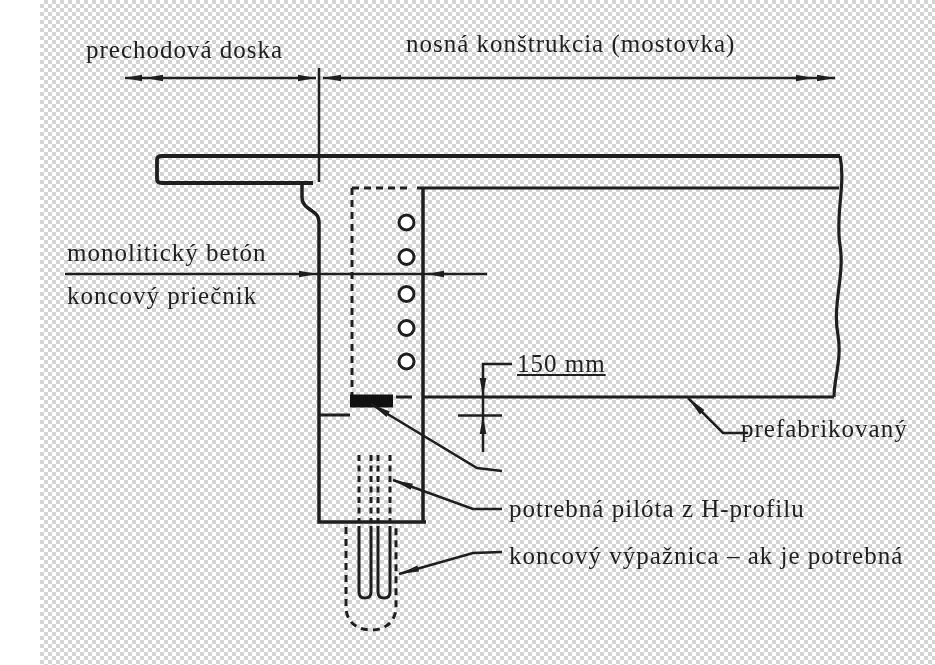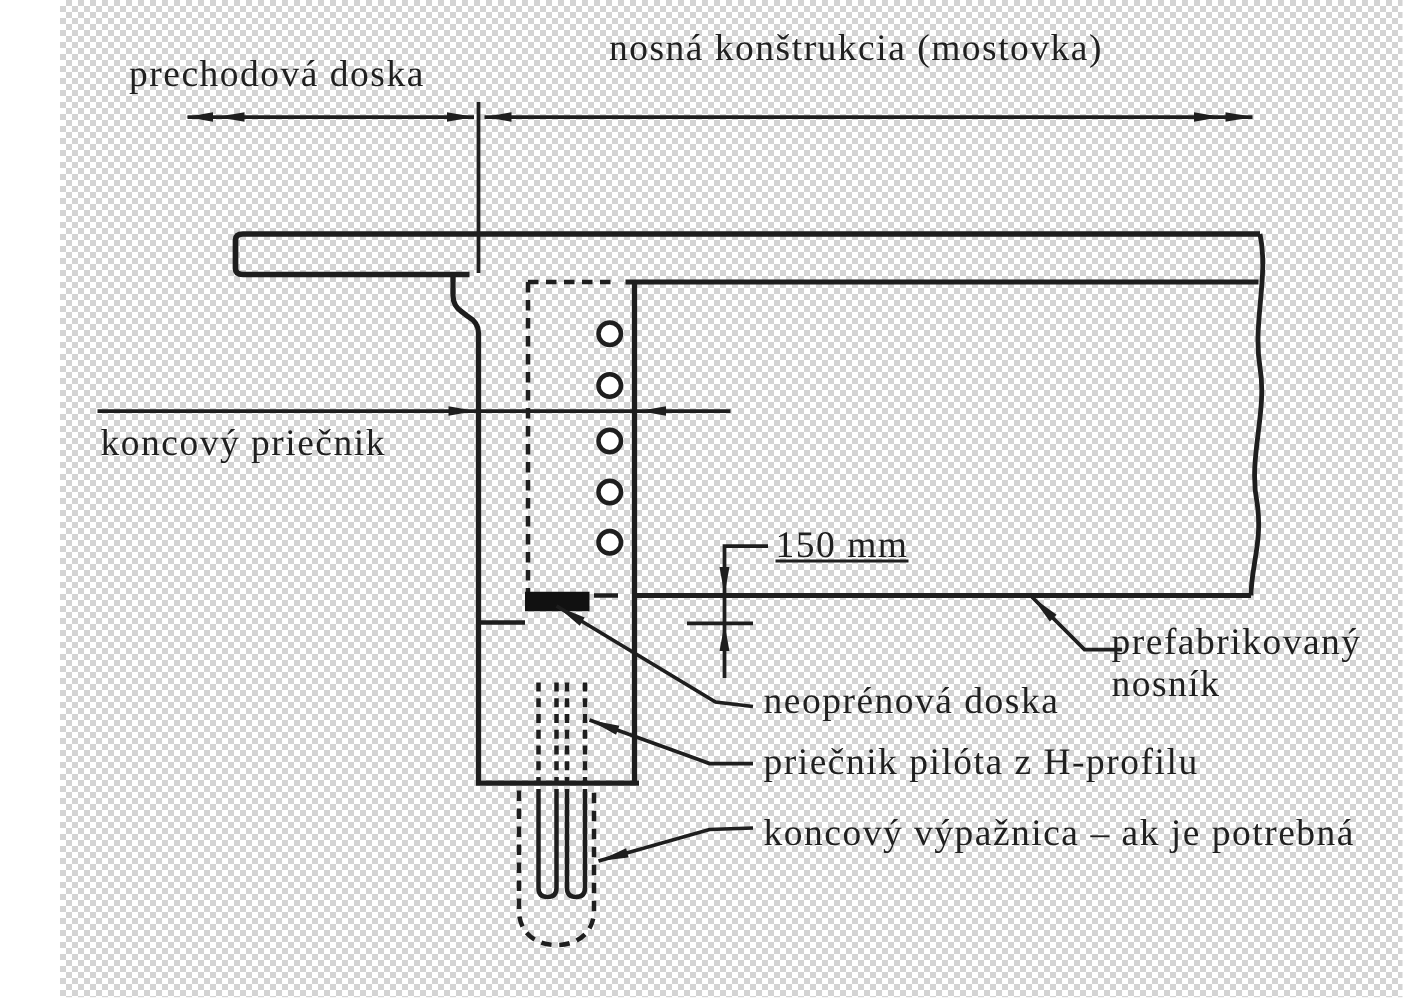--- a/index.html
+++ b/index.html
@@ -121,31 +121,30 @@
         <polygon points="331,404 349.8,411.6 346.5,417.1"></polygon>
         <polygon points="353,480 372.9,483.8 370.7,489.8"></polygon>
         <polygon points="359,574 377.4,565.5 379.1,571.6"></polygon>
         <polygon points="648,398 664.4,409.9 659.9,414.4"></polygon>
       </g>
     </g>
   </svg>
 
   <div class="lbl" style="left:46px;top:36px;">prechodová doska</div>
 
-  <div class="lbl" style="left:366px;top:19px;">nosná konštrukcia (mostovka)</div>
+  <div class="lbl" style="left:366px;top:30px;">nosná konštrukcia (mostovka)</div>
 
+  <div class="lbl" style="left:27px;top:239px;">monolitický betón</div>
 
   <div class="lbl" style="left:27px;top:282px;">koncový priečnik</div>
 
   <div class="lbl" style="left:477px;top:350px;text-decoration:underline;">150 mm</div>
 
   <div class="lbl" style="left:701px;top:415px;">
     <div>prefabrikovaný</div>
-    <div>nosník</div>
   </div>
 
-  <div class="lbl" style="left:469px;top:454px;">neoprénová doska</div>
 
-  <div class="lbl" style="left:469px;top:495px;">priečnik pilóta z H-profilu</div>
+  <div class="lbl" style="left:469px;top:495px;">potrebná pilóta z H-profilu</div>
 
   <div class="lbl" style="left:469px;top:542px;">koncový výpažnica – ak je potrebná</div>
 
 </div>
 
 </body></html>

